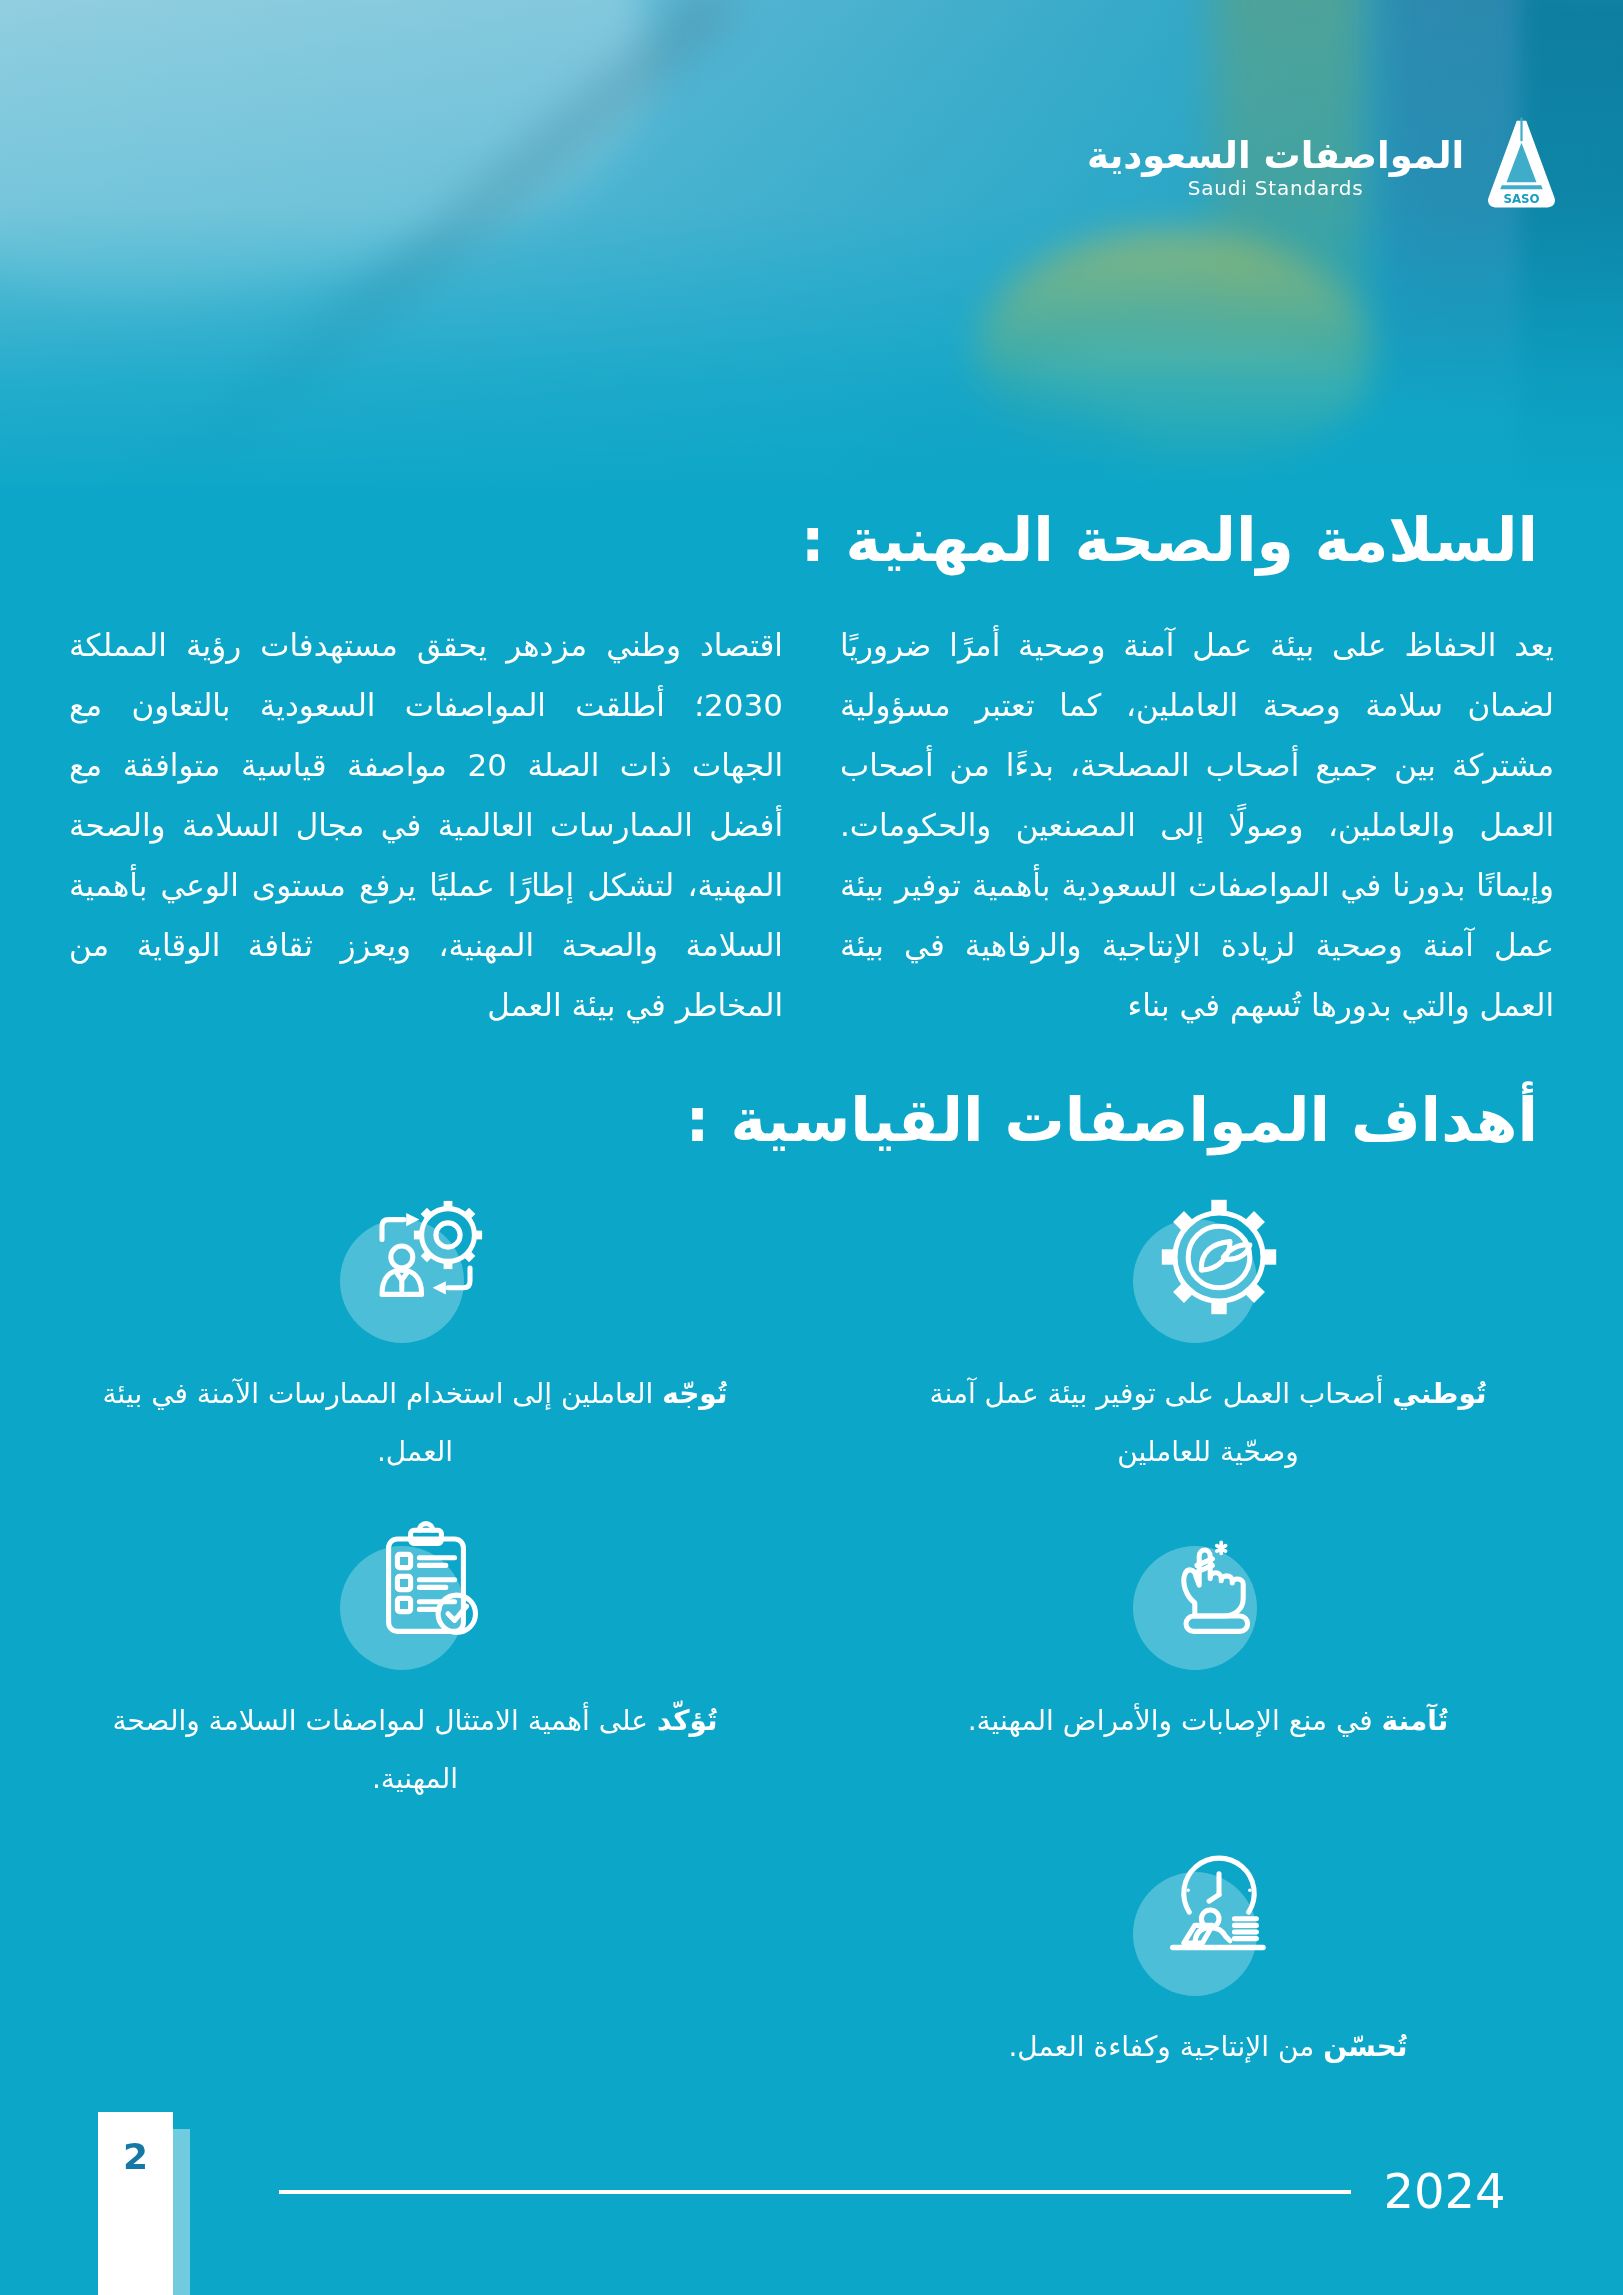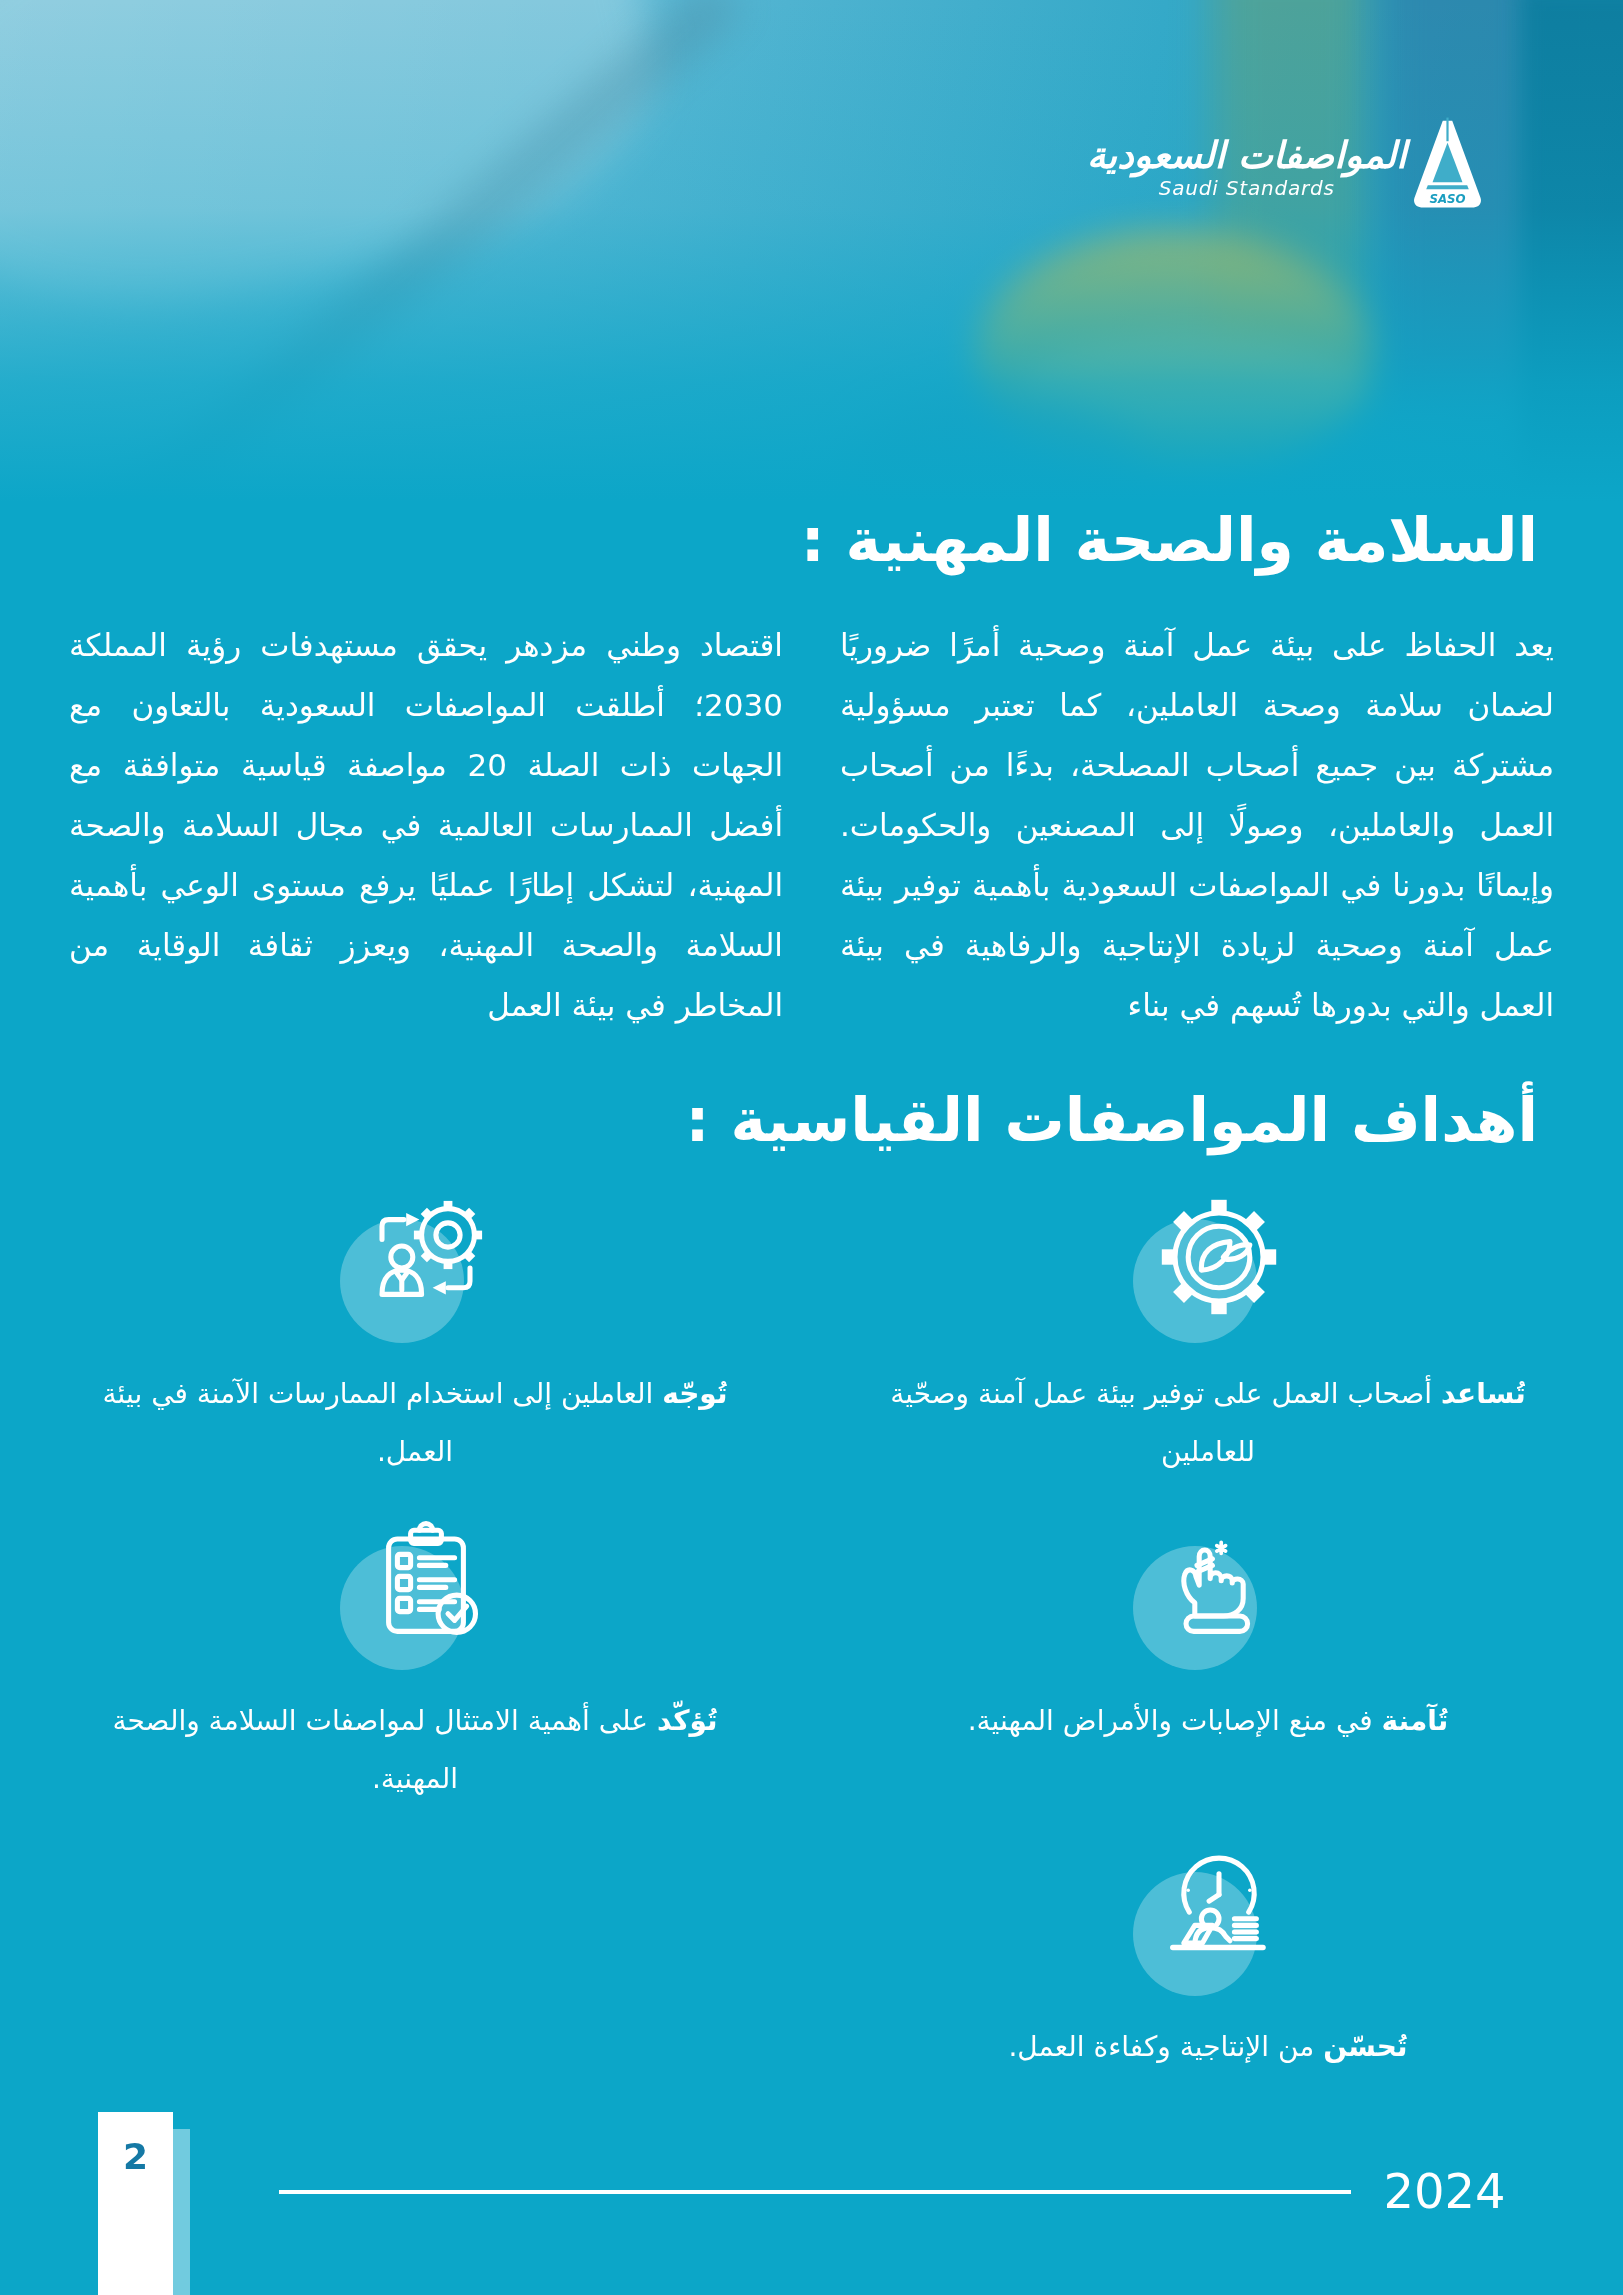--- a/index.html
+++ b/index.html
@@ -17,21 +17,21 @@
   .b-sky{left:-94px;top:-126px;width:746px;height:408px;background:#a3d6e5;opacity:.55;border-radius:40%;transform:rotate(-12deg);}
   .b-rail{left:-31px;top:259px;width:864px;height:41px;background:#4e89a0;opacity:.45;transform:rotate(-41deg);}
   .b-band-green{left:1213px;top:-47px;width:157px;height:455px;background:#58a28c;opacity:.75;}
   .b-band-blue{left:1378px;top:-55px;width:165px;height:455px;background:#2e84ab;opacity:.8;}
   .b-edge{left:1519px;top:-15.7px;width:141px;height:550px;background:#0c7c9e;opacity:.9;filter:blur(11px);}
   .b-hat{left:977px;top:232px;width:393px;height:243px;background:#e2c240;opacity:.72;border-radius:50% 50% 45% 45%;filter:blur(17.3px);}
   .b-hat2{left:1021px;top:338px;width:338px;height:94px;background:#f0d96a;opacity:.5;border-radius:50%;filter:blur(14px);}
   .b-arm{left:848px;top:393px;width:298px;height:173px;background:#3d92b3;opacity:.6;border-radius:50%;filter:blur(23.6px);}
   .hero-fade{position:absolute;inset:0;background:linear-gradient(180deg,rgba(12,166,200,0) 0%,rgba(12,166,200,.2) 40%,rgba(12,166,200,.78) 74%,#0ca6c8 97%);}
   
-  .logo{position:absolute;top:116px;left:1087px;display:flex;align-items:center;gap:1px;color:#fff;z-index:3;font-style:italic;}
+  .logo{position:absolute;top:116px;left:1087px;display:flex;align-items:center;gap:18px;color:#fff;z-index:3;}
   .logo-text{text-align:center;}
   .logo-ar{font-size:37px;font-weight:bold;line-height:1.12;direction:rtl;}
   .logo-en{font-size:20px;letter-spacing:0.8px;line-height:1.25;}
   .logo-emblem svg{display:block;}
   
   .content{position:relative;z-index:2;direction:rtl;}
   .spacer{height:480px;}
   .sec-title{margin:16px;padding:0 69px;color:#fff;font-size:60px;line-height:88px;font-weight:bold;text-align:right;}
   .sec-title.second{margin-top:41px;}
   .cols{display:flex;gap:57px;padding:0 69px;margin-top:31px;}
@@ -110,21 +110,21 @@
                 <path d="M31.7,31.7 L23.2,23.2"></path>
                 <path d="M60,20 L60,8"></path>
                 <path d="M88.3,31.7 L96.8,23.2"></path>
             </g>
             <circle cx="60" cy="60" r="40"></circle>
             <circle cx="60" cy="60" r="28"></circle>
             <path d="M44,72 C43,56 54,47 70,46 C70,60 60,71 44,72 Z"></path>
             <path d="M64,60 C72,50 82,48 88,49 C86,58 76,63 66,62"></path>
           </svg>
         </div>
-        <p><b>تُساعد</b><span> أصحاب العمل على توفير بيئة عمل آمنة وصحّية للعاملين</span></p>
+        <p><b>تُوطني</b><span> أصحاب العمل على توفير بيئة عمل آمنة وصحّية للعاملين</span></p>
       </div>
 
       <div class="obj">
         <div class="icon-wrap">
           <div class="icon-bg"></div>
           <svg width="132" height="132" viewBox="0 0 120 120" fill="none" stroke="#ffffff" stroke-width="4.6" stroke-linecap="round" stroke-linejoin="round">
             <g stroke-width="8" stroke-linecap="butt">
               <path d="M104,40 L111,40"></path>
                 <path d="M97,57 L102,62"></path>
                 <path d="M80,64 L80,71"></path>

